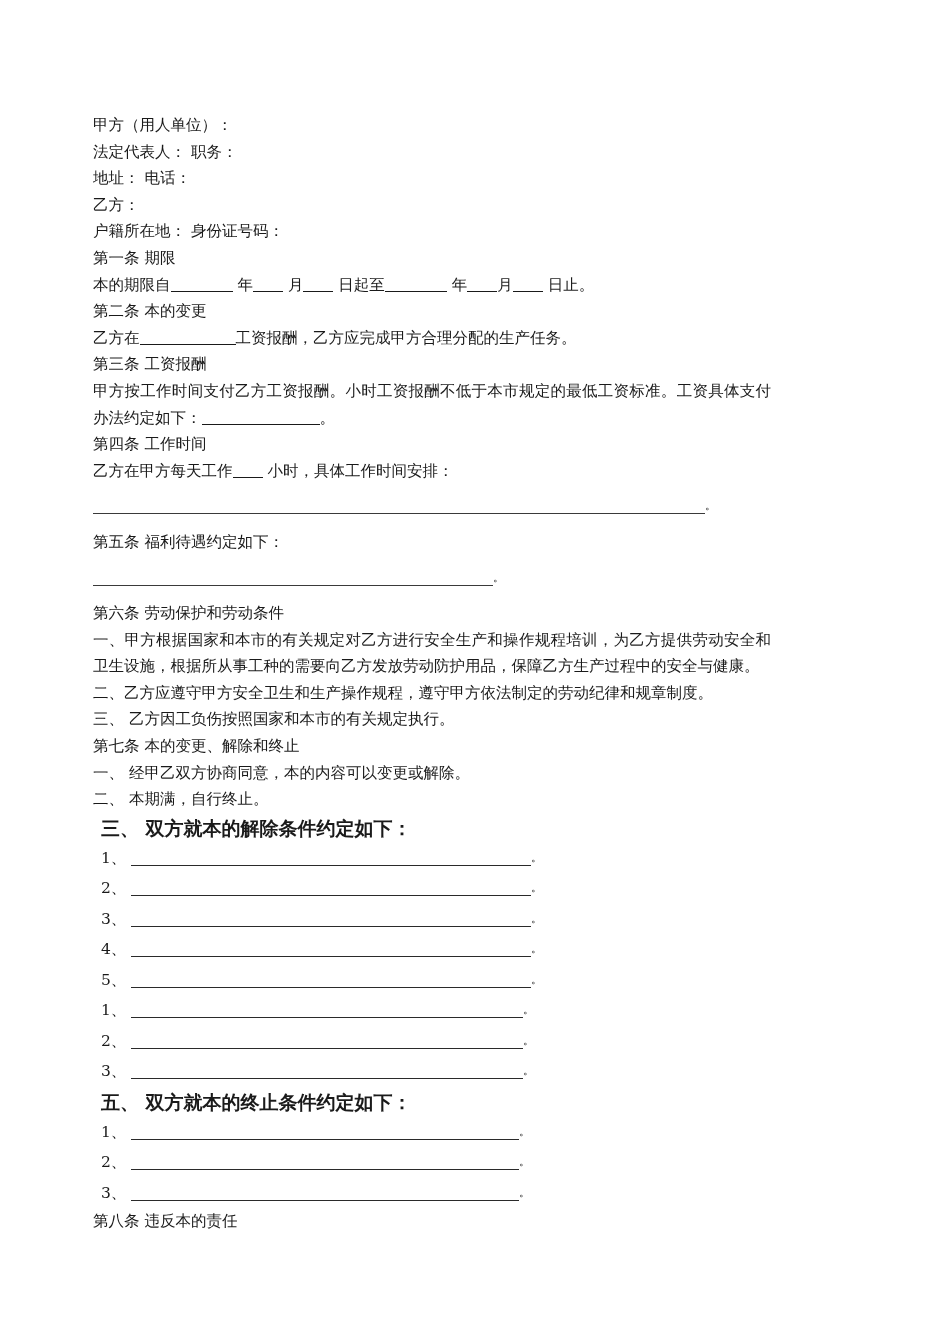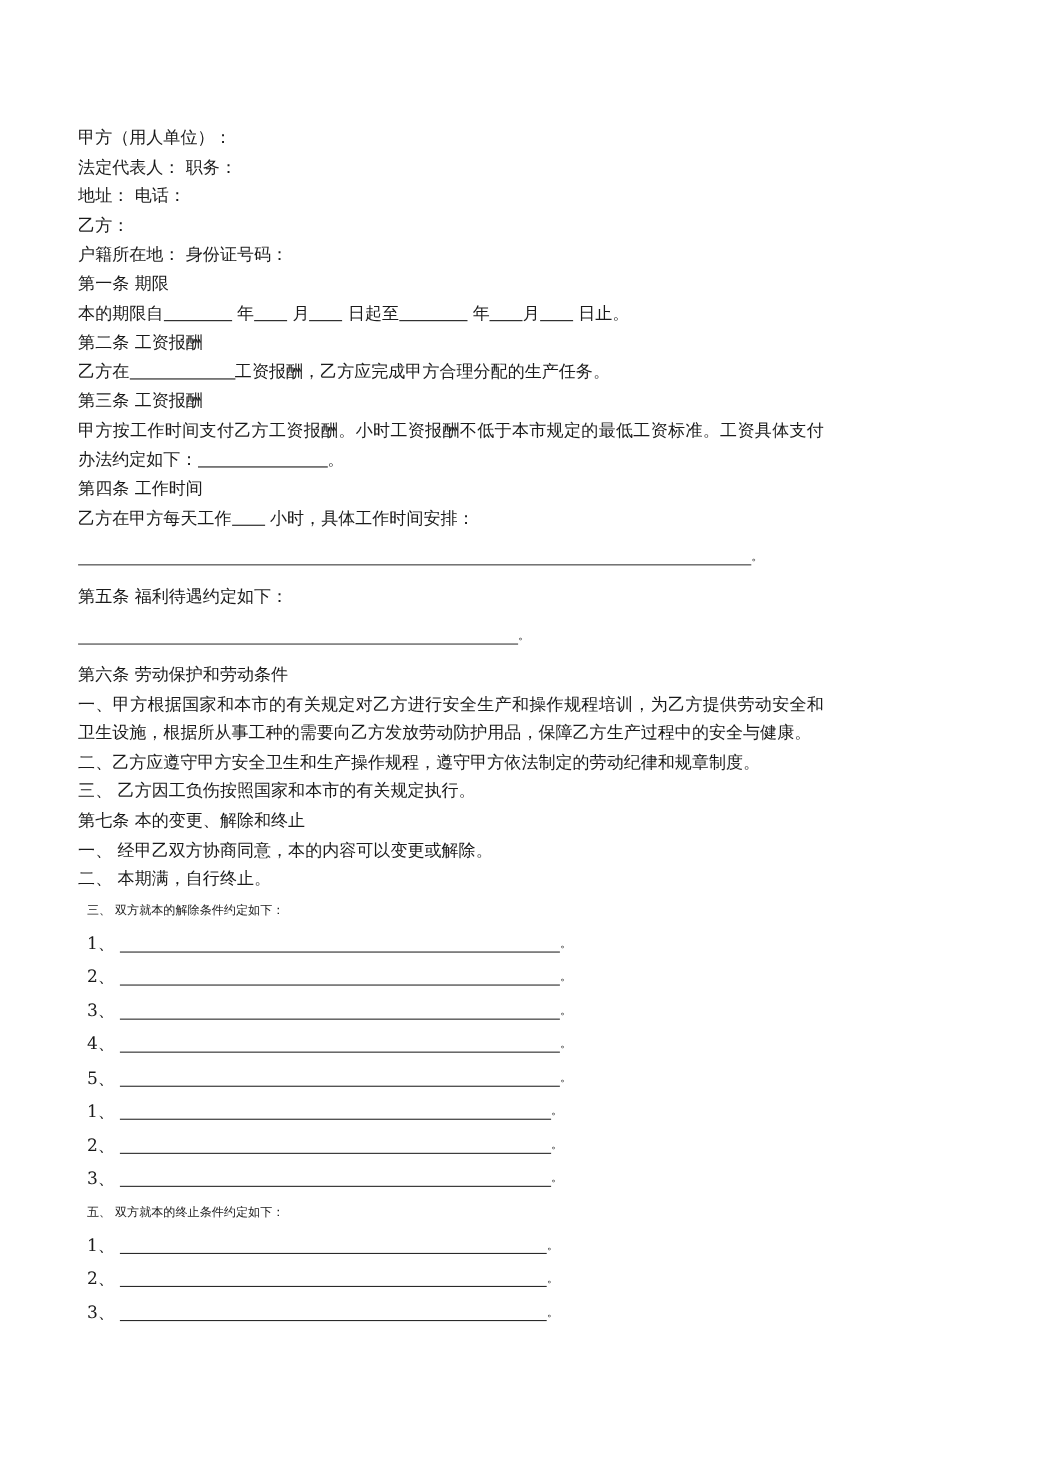--- a/index.html
+++ b/index.html
@@ -13,21 +13,21 @@
     font-family: "DejaVu Serif", "Liberation Serif", serif;
     color: #1a1a1a;
     overflow: hidden;
   }
   .page {
     position: relative;
     width: 950px;
     height: 1344px;
     background: #ffffff;
     box-sizing: border-box;
-    padding: 112px 130px 0 71px;
+    padding: 112px 130px 0 93px;
   }
   .doc-body {
     font-size: 15.5px;
     line-height: 26.6px;
   }
   .line {
     white-space: nowrap;
     font-size: 15.5px;
     line-height: 26.6px;
     margin: 0;
@@ -88,42 +88,43 @@
     height: 14px;
     vertical-align: -3px;
   }
   .nr-long { width: 400px; }
   .nr-mid  { width: 392px; }
   .nr-short { width: 388px; }
   .sub-head {
     height: 30px;
     line-height: 30px;
     white-space: nowrap;
-    font-size: 11px;
+    font-size: 19px;
     padding-left: 8px;
+    font-weight: bold;
   }
   .gap-sm { height: 9px; }
 </style>
 </head>
 <body>
 
 <div class="page">
   <div class="doc-body">
 
     <div class="line">甲方（用人单位）：</div>
     <div class="line">法定代表人： 职务：</div>
     <div class="line">地址： 电话：</div>
     <div class="line">乙方：</div>
     <div class="line">户籍所在地： 身份证号码：</div>
 
 
     <div class="line">第一条 期限</div>
     <div class="line"><span>本的期限自</span><span class="blk blk-md"></span> <span>年</span><span class="blk blk-sm"></span> <span>月</span><span class="blk blk-sm"></span> <span>日起至</span><span class="blk blk-md"></span> <span>年</span><span class="blk blk-sm"></span><span>月</span><span class="blk blk-sm"></span> <span>日止。</span></div>
 
-    <div class="line">第二条 工资报酬</div>
+    <div class="line">第二条 本的变更</div>
     <div class="line"><span>乙方在</span><span class="blk blk-lg"></span><span>工资报酬，乙方应完成甲方合理分配的生产任务。</span></div>
 
     <div class="line">第三条 工资报酬</div>
     <div class="para"><span>甲方按工作时间支付乙方工资报酬。小时工资报酬不低于本市规定的最低工资标准。工资具体支付办法约定如下：</span><span class="blk" style="width:118px"></span><span>。</span></div>
 
     <div class="line">第四条 工作时间</div>
     <div class="line"><span>乙方在甲方每天工作</span><span class="blk blk-sm"></span> <span>小时，具体工作时间安排：</span></div>
 
     <div class="gap-sm"></div>
     <div class="rule-row"><span class="rule rule-w1"></span><span class="period">。</span></div>
@@ -152,15 +153,16 @@
 
     <div class="num-row"><span class="num-label">1、</span><span class="num-rule nr-mid"></span><span class="period">。</span></div>
     <div class="num-row"><span class="num-label">2、</span><span class="num-rule nr-mid"></span><span class="period">。</span></div>
     <div class="num-row"><span class="num-label">3、</span><span class="num-rule nr-mid"></span><span class="period">。</span></div>
 
     <div class="sub-head">五、 双方就本的终止条件约定如下：</div>
     <div class="num-row"><span class="num-label">1、</span><span class="num-rule nr-short"></span><span class="period">。</span></div>
     <div class="num-row"><span class="num-label">2、</span><span class="num-rule nr-short"></span><span class="period">。</span></div>
     <div class="num-row"><span class="num-label">3、</span><span class="num-rule nr-short"></span><span class="period">。</span></div>
 
+    <div class="line">第八条 违反本的责任</div>
 
   </div>
 </div>
 
 </body></html>

